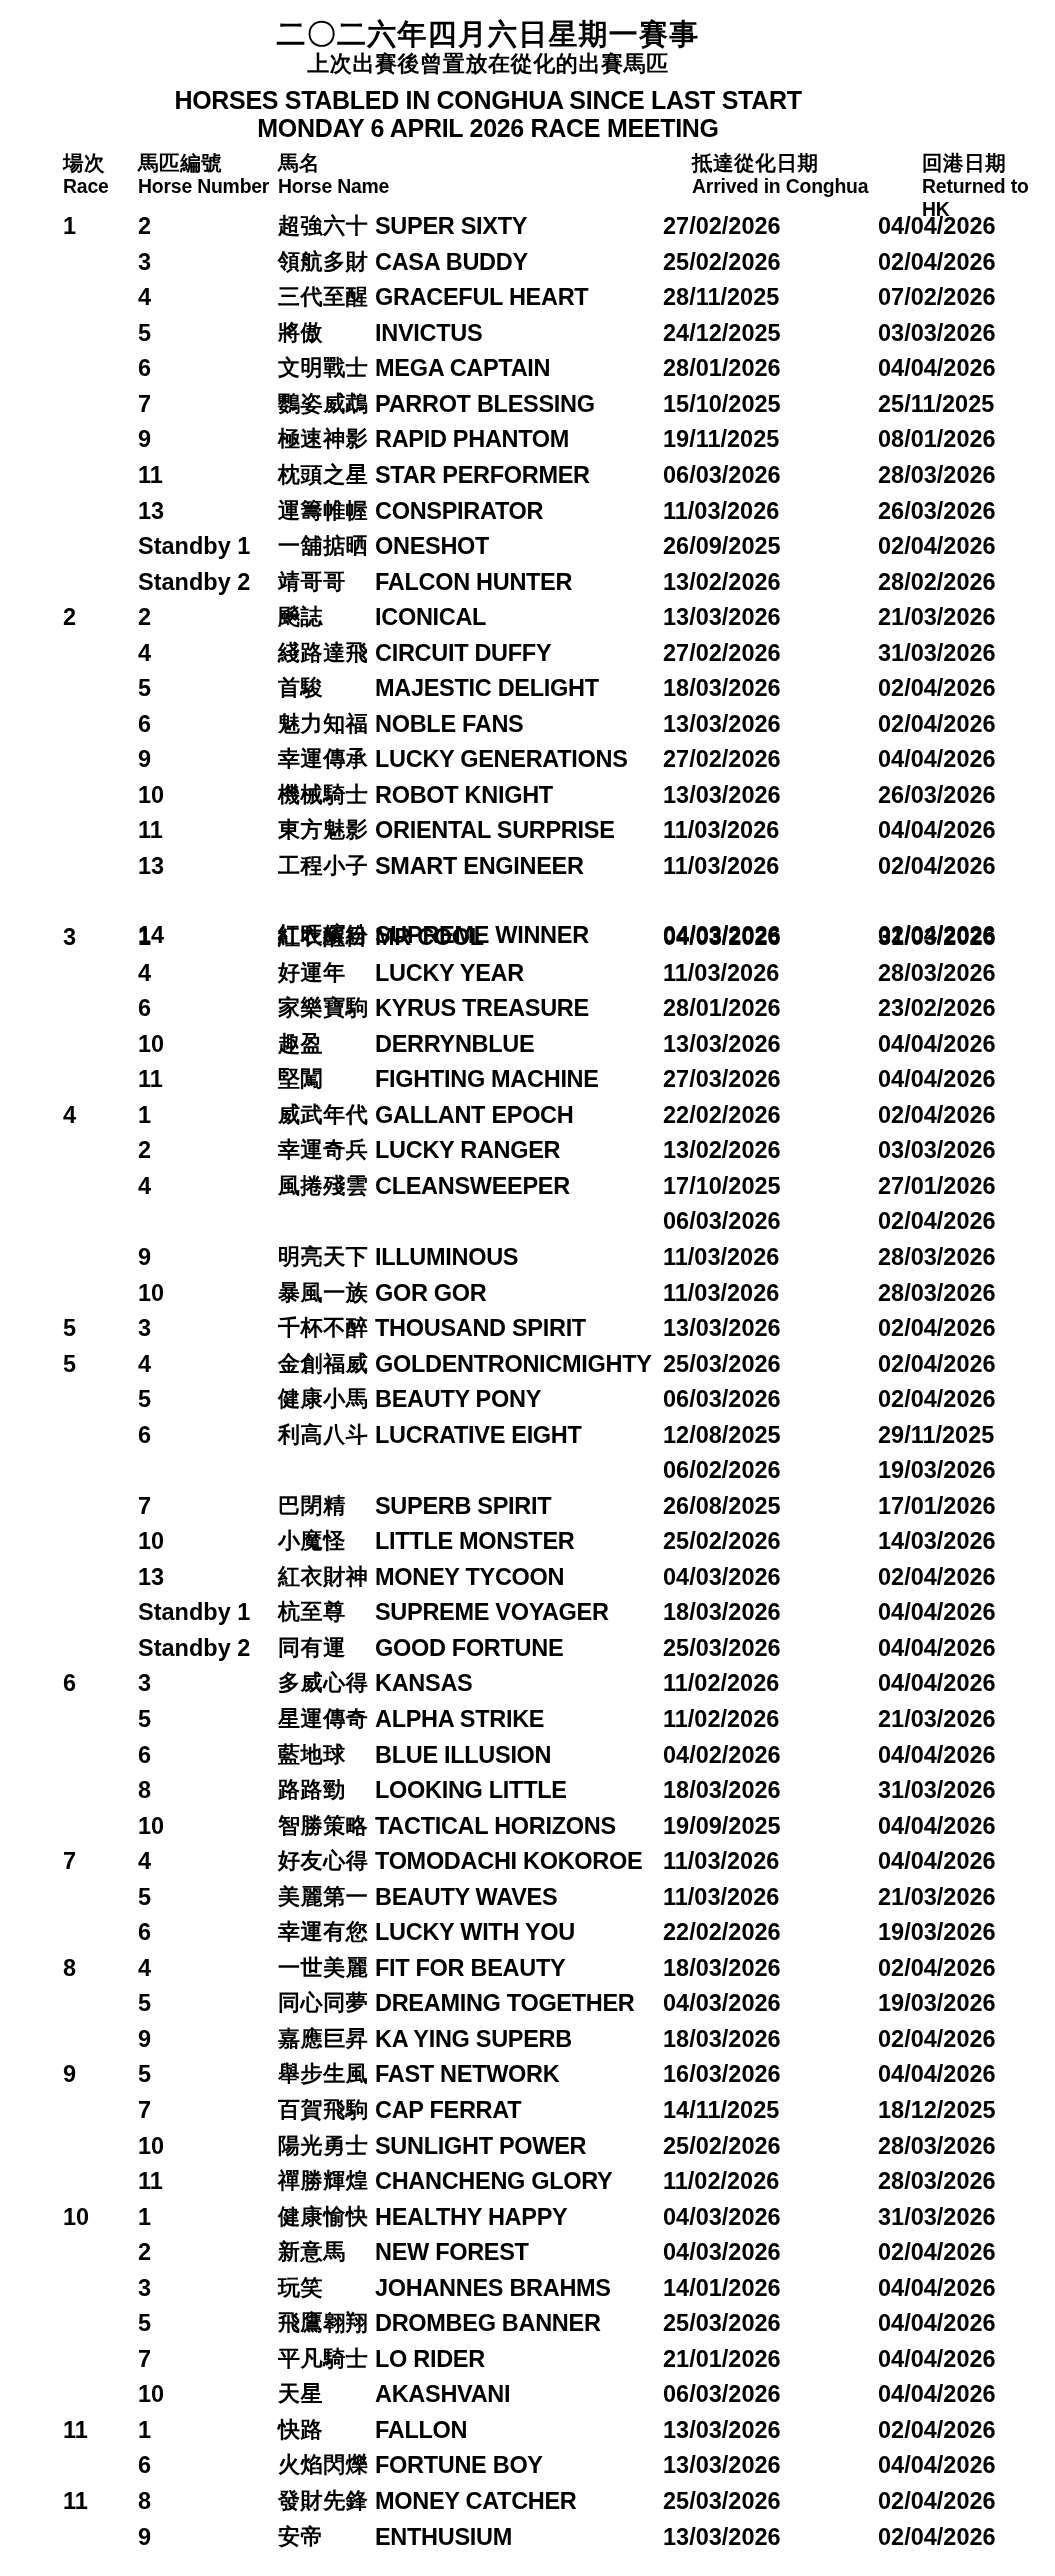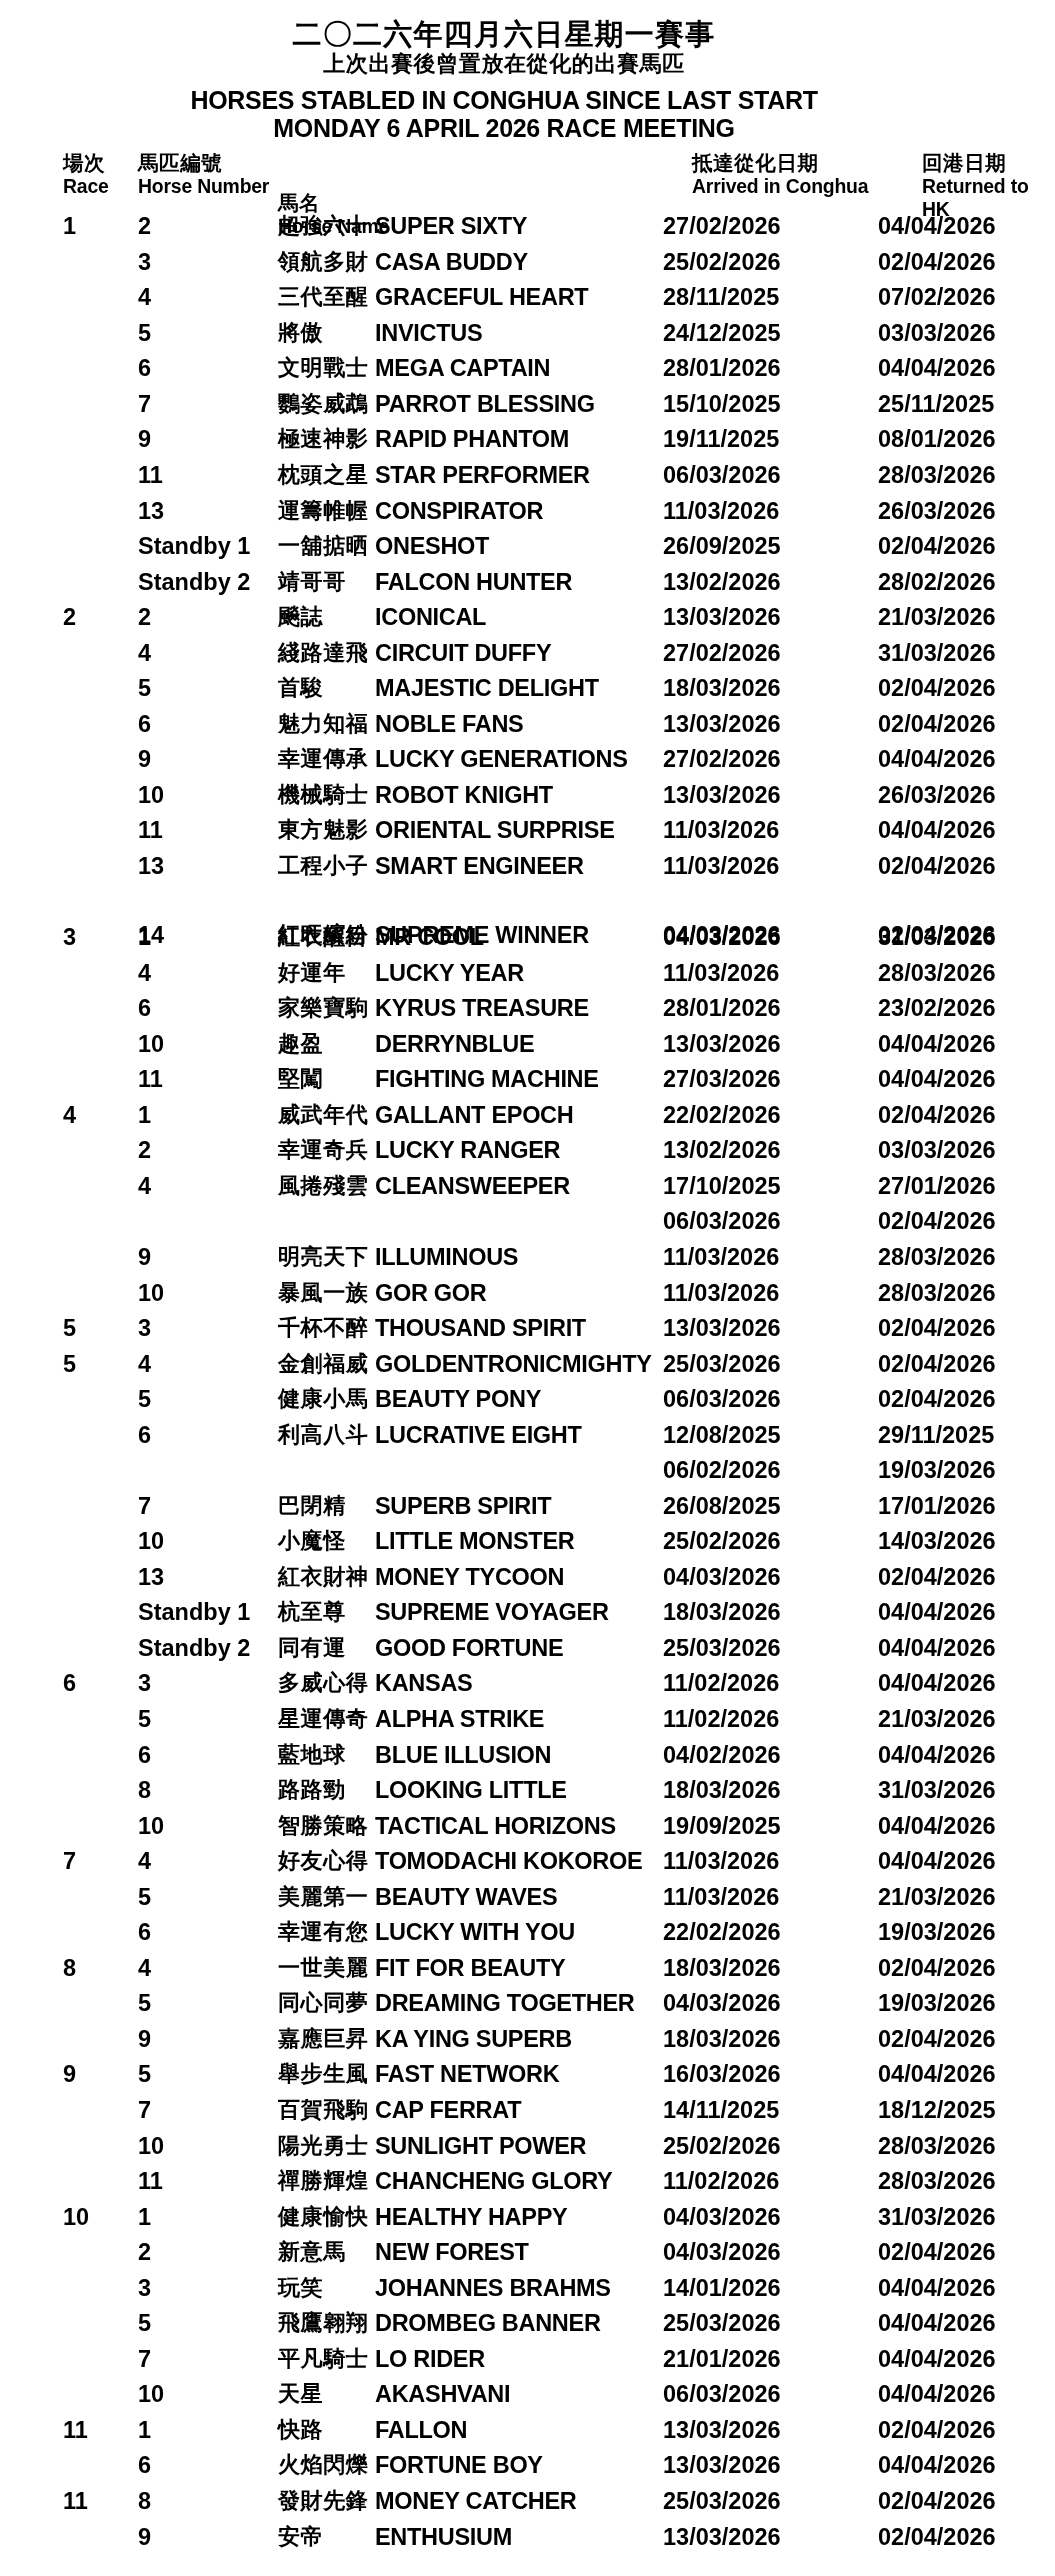--- a/index.html
+++ b/index.html
@@ -5,32 +5,32 @@
   html, body { margin: 0; padding: 0; }
   body {
     width: 1056px; height: 2576px;
     background: #ffffff; color: #000000;
     font-family: "Liberation Sans", "DejaVu Sans", sans-serif;
     font-weight: 700;
     position: relative;
     overflow: hidden;
   }
   .abs { position: absolute; white-space: nowrap; }
-  .center { left: 8px; width: 976px; text-align: center; padding-left: 8px; }
+  .center { left: 0; width: 976px; text-align: center; }
   .title-cn1 { top: 17.6px;  font-size: 29px; line-height: 33px; letter-spacing: 1.2px; }
   .title-cn2 { top: 50px;  font-size: 22px; line-height: 28px; letter-spacing: 0.6px; }
   .title-en1 { top: 87px; font-size: 25px; line-height: 27px; letter-spacing: -0.3px; }
   .title-en2 { top: 115px; font-size: 25px; line-height: 27px; letter-spacing: -0.3px; }
 
   .colhead { position: absolute; top: 151px; }
   .colhead .cn { display: block; font-size: 20.5px; line-height: 23.5px; letter-spacing: 0.6px; }
   .colhead .en { display: block; font-size: 19.4px; line-height: 23.5px; letter-spacing: -0.2px; }
   .ch-race     { left: 63px; }
   .ch-number   { left: 138px; }
-  .ch-name     { left: 278px; margin-top: 40px; }
+  .ch-name     { left: 278px; }
   .ch-arrived  { left: 692px; }
   .ch-returned { left: 922px; }
 
   #table-body { position: absolute; top: 0; left: 0; width: 1056px; height: 2576px; }
   .row { position: absolute; left: 0; width: 1056px; height: 36px; line-height: 36px; }
   .cell { position: absolute; top: 0; white-space: nowrap; }
   .c-race { left: 63px;  font-size: 23.5px; }
   .c-num  { left: 138px;  font-size: 23.5px; }
   .c-cn   { left: 278px;  font-size: 22px; letter-spacing: 0.6px; }
   .c-en   { left: 375px;  font-size: 23.5px; letter-spacing: -0.3px; }

